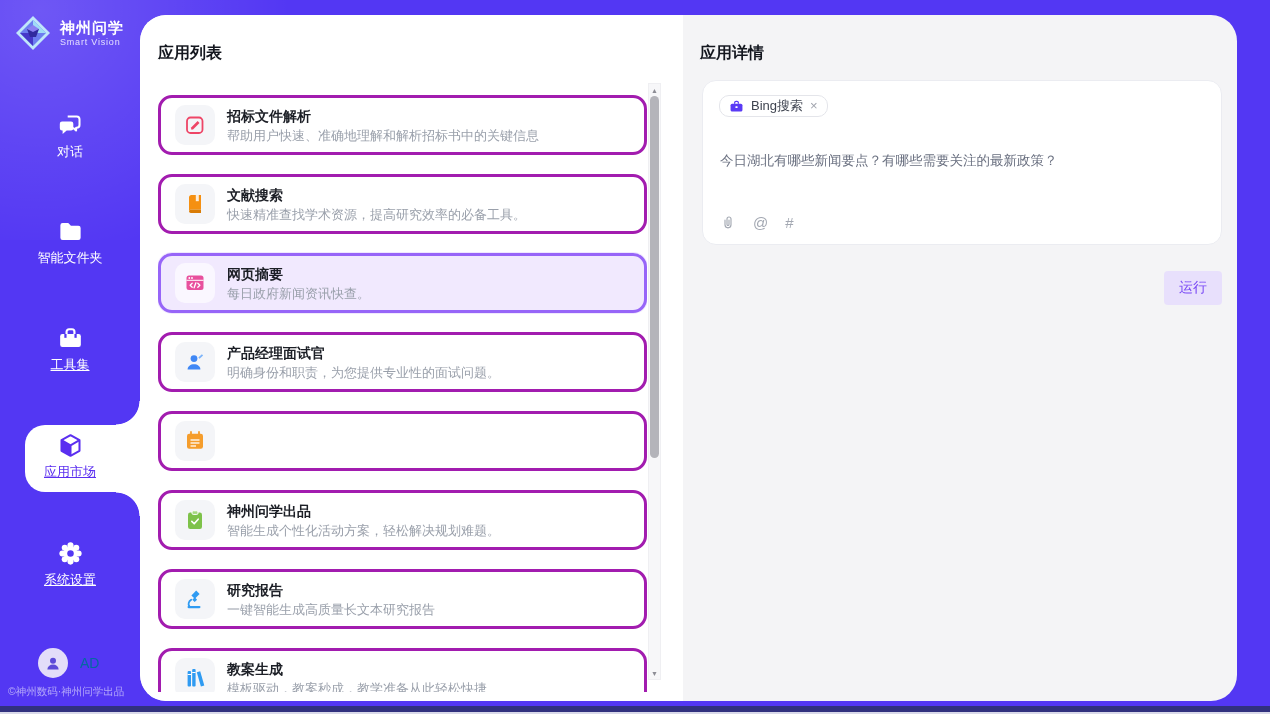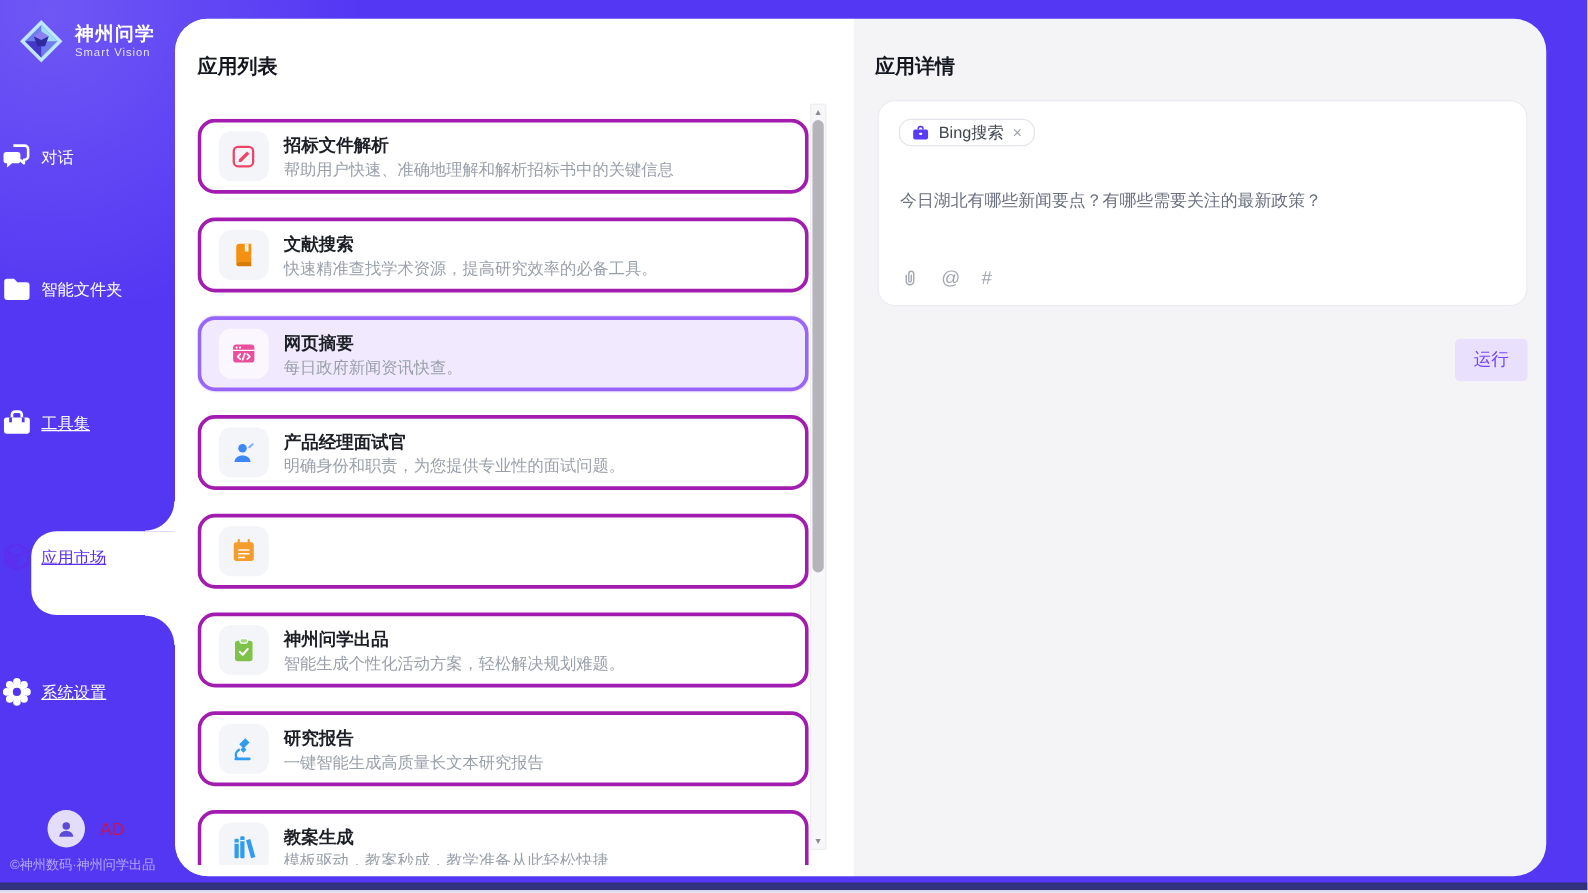--- a/index.html
+++ b/index.html
@@ -14,35 +14,35 @@
     background:radial-gradient(circle at 40px 10px, rgba(255,255,255,.16), rgba(255,255,255,0) 72%);}
   .bottom-navy{position:absolute;left:0;bottom:2px;height:6px;width:100%;background:#31317e;}
   
   .content{position:absolute;left:140px;top:15px;width:1097px;height:686px;
     background:#f4f4f6;border-radius:26px;overflow:hidden;}
   
   .sidebar{position:absolute;left:0;top:0;width:140px;height:712px;}
   .logo{position:absolute;left:14px;top:14px;display:flex;align-items:center;gap:8px;}
   .logo-text .n{color:#fff;font-size:15px;font-weight:bold;letter-spacing:1px;line-height:18px;}
   .logo-text .s{color:#e4e0ff;font-size:9px;letter-spacing:.8px;line-height:11px;}
-  .nav-item{position:absolute;left:0;width:140px;display:flex;flex-direction:row;
+  .nav-item{position:absolute;left:0;width:140px;display:flex;flex-direction:column;
     align-items:center;gap:6px;color:#fff;cursor:pointer;}
   .nav-item .lbl{font-size:13px;line-height:14px;}
   .nav-item.u .lbl{text-decoration:underline;}
   .nav-item.active{color:#5b2ff0;}
   .nav-item.active .lbl{color:#5b2ff0;text-decoration:underline;}
   .blob{position:absolute;left:25px;top:425px;width:115px;height:67px;background:#fff;
     border-radius:20px 0 0 20px;}
   .fillet{position:absolute;left:116px;width:24px;height:24px;}
   .fillet.top{top:401px;background:radial-gradient(circle 24px at 0 0,#5337f3 23px,#ffffff 23.8px);}
   .fillet.bot{top:492px;background:radial-gradient(circle 24px at 0 24px,#5337f3 23px,#ffffff 23.8px);}
   .user-row{position:absolute;left:38px;top:648px;display:flex;align-items:center;gap:12px;cursor:pointer;}
   .user-ava{width:30px;height:30px;border-radius:50%;background:#e3ddf9;display:flex;
     align-items:center;justify-content:center;}
-  .user-name{color:#be185d;font-size:14px;}
+  .user-name{color:#0369a1;font-size:14px;}
   .side-footer{position:absolute;left:8px;top:685px;width:134px;color:rgba(255,255,255,.55);
     font-size:10.5px;white-space:nowrap;}
   
   .list-panel{position:absolute;left:0;top:0;width:543px;height:686px;background:#fff;
     border-radius:26px 0 0 26px;}
   .panel-title{position:absolute;top:28px;left:18px;font-size:16px;font-weight:bold;color:#14171f;}
   .list{position:absolute;top:80px;left:18px;width:489px;height:597px;overflow:hidden;
     display:flex;flex-direction:column;gap:19px;}
   .card{flex:none;height:60px;border:3px solid #a21caf;border-radius:14px;background:#fff;
     display:flex;align-items:center;padding:0 14px;gap:12px;box-sizing:border-box;cursor:pointer;}

